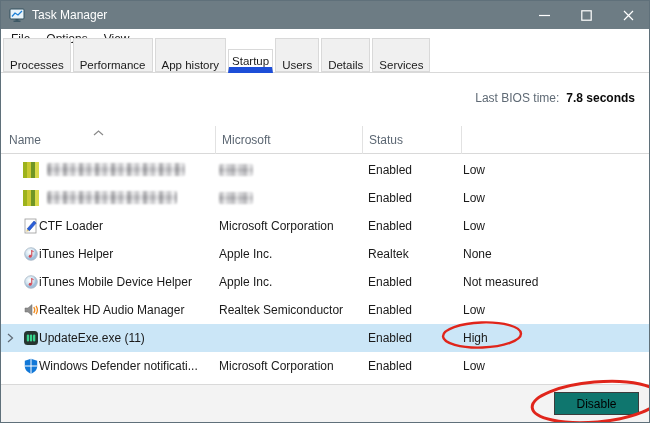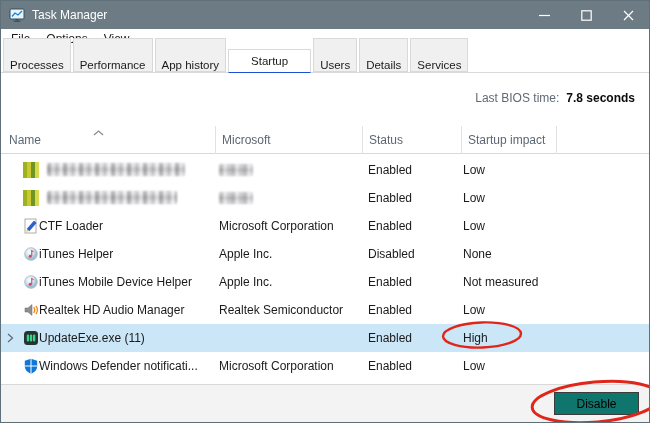--- a/index.html
+++ b/index.html
@@ -13,21 +13,21 @@
   .titlebar .appicon{margin-left:8px; width:16px; height:16px; flex:0 0 auto;}
   .titlebar .title{margin-left:7px; color:#fff; font-size:12px;}
   .win-controls{position:absolute; right:0; top:0; height:28px; display:flex;}
   .win-btn{width:42px; height:28px; display:flex; align-items:center; justify-content:center; cursor:default;}
   
   .menubar{position:absolute; top:28px; left:0; right:0; height:20px; background:#fff; display:flex; align-items:center; padding-left:2px;}
   .menu-item{padding:0 8px; height:20px; line-height:20px; color:#1a1a1a;}
   
   .tabstrip{position:absolute; top:48px; left:0; right:0; height:24px; background:#fff; border-bottom:1px solid #d9d9d9; display:flex; align-items:flex-end; padding-left:2px;}
   .tab{height:21px; line-height:20px; padding:16px 6px; font-size:11.5px; background:#f0f0f0; border:1px solid #d9d9d9; margin-right:2px; position:relative; color:#1a1a1a;}
-  .tab.active{height:24px; line-height:23px; background:#fff; border-bottom:1px solid #1d4ed8; margin-bottom:-1px; z-index:2; padding:0 22px;}
+  .tab.active{height:24px; line-height:23px; background:#fff; border-bottom:6px solid #1d4ed8; margin-bottom:-1px; z-index:2; padding:0 3px;}
   
   .content{position:absolute; top:72px; left:0; right:0; bottom:38px; background:#fff;}
   .bios{position:absolute; top:18px; right:14px;}
   .bios .lbl{color:#5f6a75;}
   .bios .val{color:#0b0b0b; font-weight:bold; margin-left:7px;}
   
   .theader{position:absolute; top:53px; left:0; right:0; height:28px; border-bottom:1px solid #d9d9d9; color:#5c6773;}
   .hcell{position:absolute; top:0; height:28px; line-height:28px; border-right:1px solid #e2e2e2; padding-left:6px;}
   .hcell.c-name{left:0; width:215px; padding-left:8px;}
   .hcell.c-pub{left:215px; width:147px;}
@@ -129,21 +129,20 @@
 
     <div class="theader">
       <div class="hcell c-name">
         <span>Name</span>
         <svg class="sort-caret" width="11" height="6" viewBox="0 0 11 6">
             <polyline points="1,5 5.5,1 10,5" fill="none" stroke="#8a8a8a" stroke-width="1.2"></polyline>
           </svg>
       </div>
       <div class="hcell c-pub"><span>Microsoft</span></div>
       <div class="hcell c-stat"><span>Status</span></div>
-      <div class="hcell c-imp"><span>Startup impact</span></div>
       <div class="hcell c-blank"></div>
     </div>
 
     <div class="rows">
 
       <div class="row">
         <div class="pixicon"></div>
         <div class="pixname"></div>
         <div class="pixpub"></div>
         <span class="rcell r-stat">Enabled</span>
@@ -179,21 +178,21 @@
                 <stop offset="100%" stop-color="#9fbeda"></stop>
               </radialGradient>
             </defs>
           <circle cx="8" cy="8" r="6.3" fill="url(#it1)" stroke="#a8b6c4" stroke-width="0.8"></circle>
           <rect x="8.2" y="4.5" width="1.1" height="5.5" fill="#d34a55"></rect>
           <circle cx="7.2" cy="10.3" r="1.5" fill="#d34a55"></circle>
           <path d="M8.2 4.5 q2 .3 2.3 1.6" stroke="#d34a55" stroke-width="1" fill="none"></path>
         </svg>
         <span class="rcell r-name">iTunes Helper</span>
         <span class="rcell r-pub">Apple Inc.</span>
-        <span class="rcell r-stat">Disabled</span>
+        <span class="rcell r-stat">Realtek</span>
         <span class="rcell r-imp">None</span>
       </div>
 
       <div class="row">
         <svg class="ricon" viewBox="0 0 16 16">
           <defs>
               <radialGradient id="it2" cx="40%" cy="35%">
                 <stop offset="0%" stop-color="#ffffff"></stop>
                 <stop offset="70%" stop-color="#cfe2ef"></stop>
                 <stop offset="100%" stop-color="#9fbeda"></stop>

